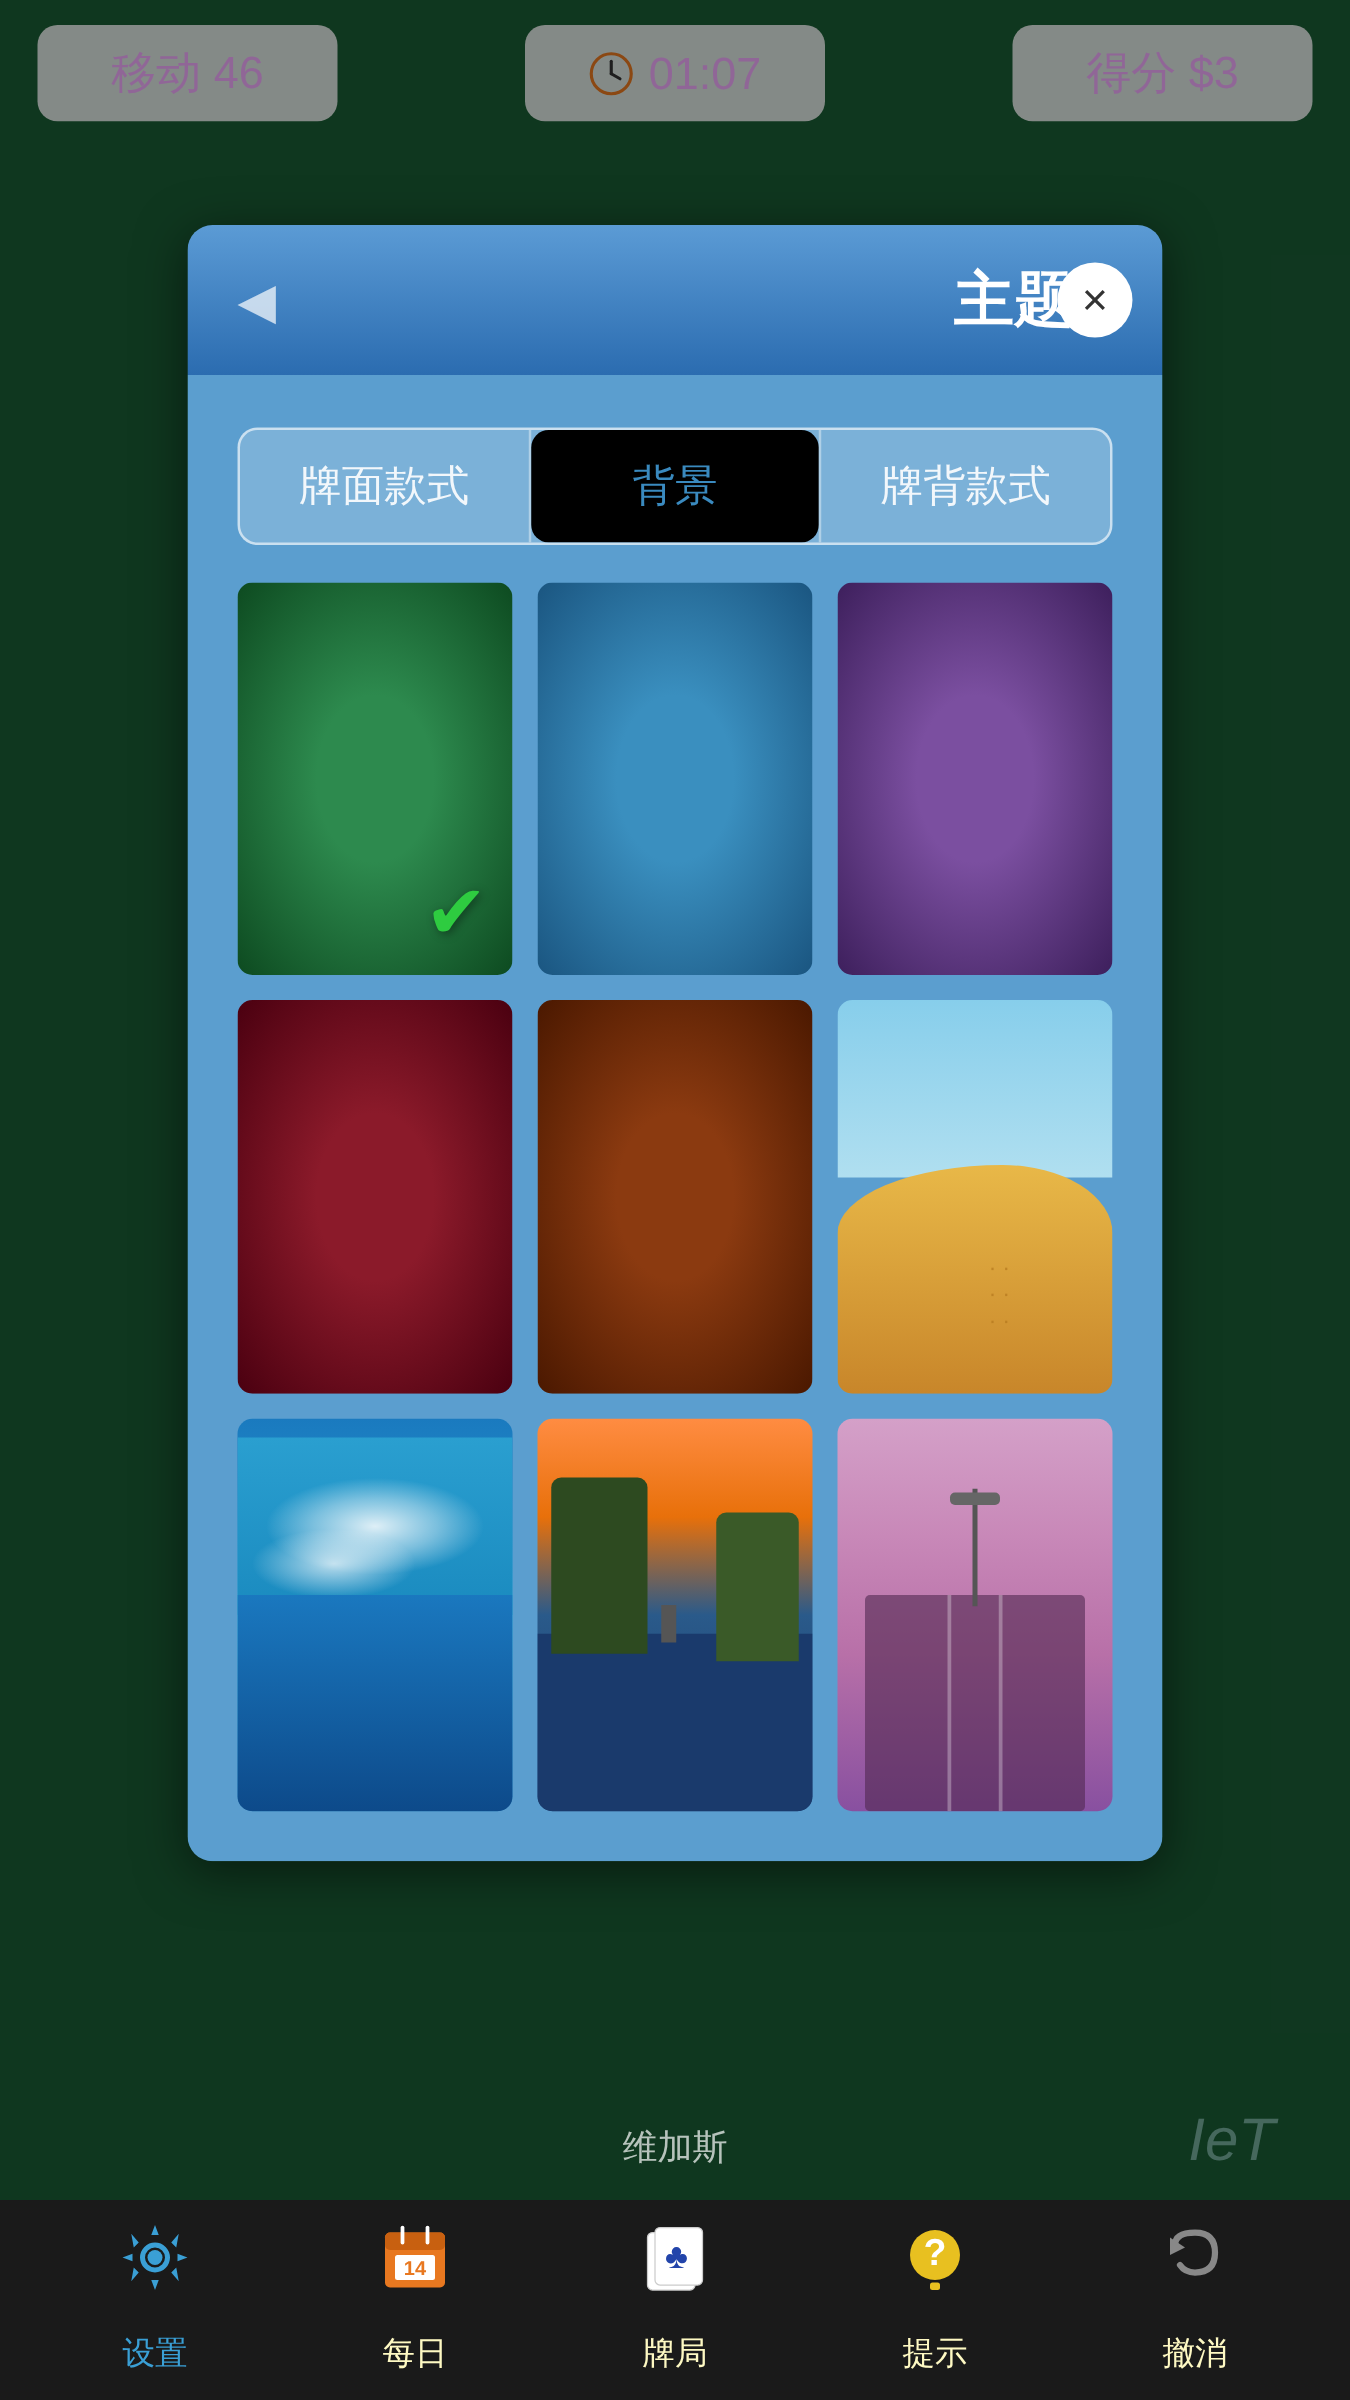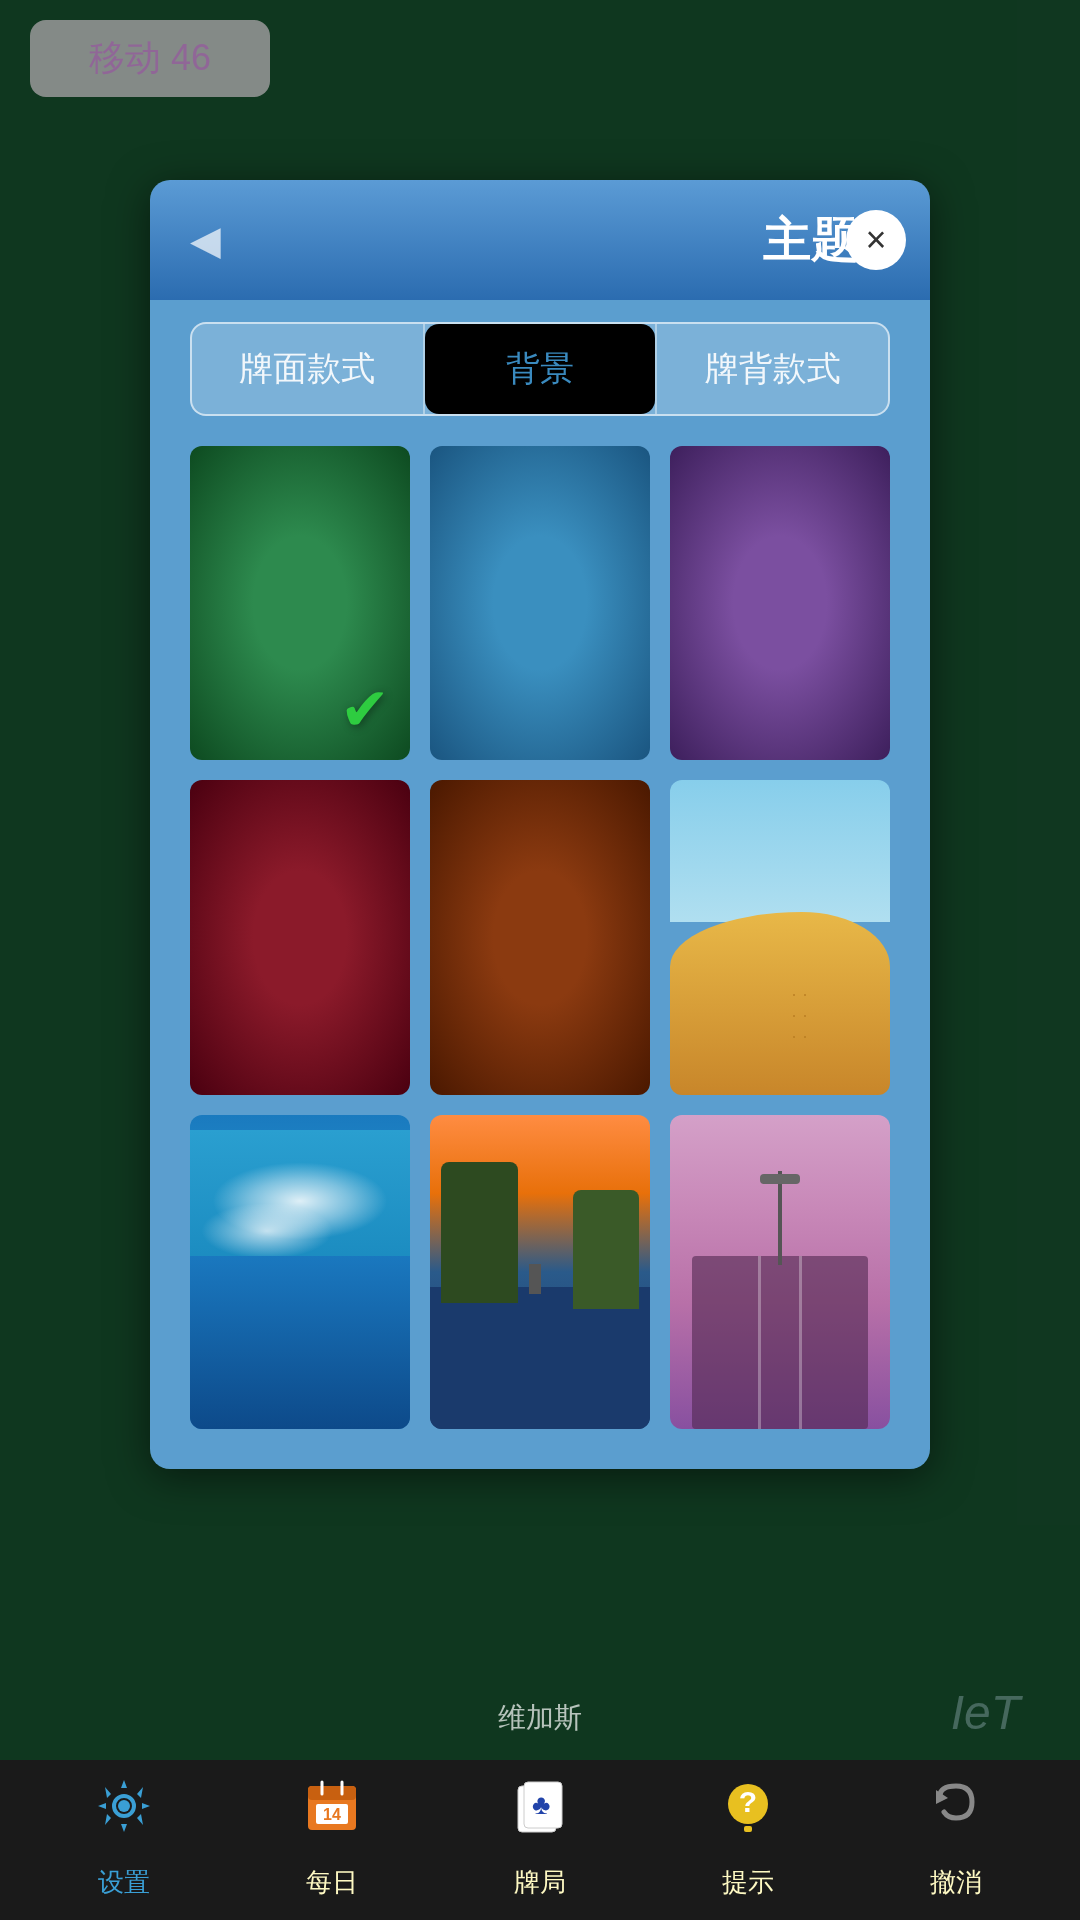--- a/index.html
+++ b/index.html
@@ -108,21 +108,21 @@
     }
     .close-btn span {
       font-size: 36px;
       color: #333;
       line-height: 1;
     }
 
     
     .modal-body {
       background: #5b9ecf;
-      padding: 22px 40px 40px;
+      padding: 42px 40px 40px;
     }
 
     
     .tabs {
       display: flex;
       border: 2px solid rgba(255,255,255,0.6);
       border-radius: 16px;
       overflow: hidden;
       margin-bottom: 30px;
       background: rgba(255,255,255,0.2);
@@ -277,20 +277,31 @@
     }
   </style>
 </head>
 <body>
 
 <div class="game-bg"></div>
 
 <div class="top-bar">
   <div class="top-stat">
     <span>移动 46</span>
+  </div>
+  <div class="top-stat timer">
+    <svg class="clock-icon" viewBox="0 0 36 36">
+      <circle cx="18" cy="18" r="16" fill="none" stroke="#e87820" stroke-width="2.5"></circle>
+      <line x1="18" y1="8" x2="18" y2="18" stroke="#333" stroke-width="2.5" stroke-linecap="round"></line>
+      <line x1="18" y1="18" x2="25" y2="22" stroke="#333" stroke-width="2.5" stroke-linecap="round"></line>
+    </svg>
+    <span>01:07</span>
+  </div>
+  <div class="top-stat">
+    <span>得分 $3</span>
   </div>
 </div>
 
 <div class="modal-overlay">
   <div class="modal">
 
     <div class="modal-header">
       <span class="nav-arrow">◀</span>
       <span class="modal-title">主题</span>
       <span class="nav-arrow">▶</span>

